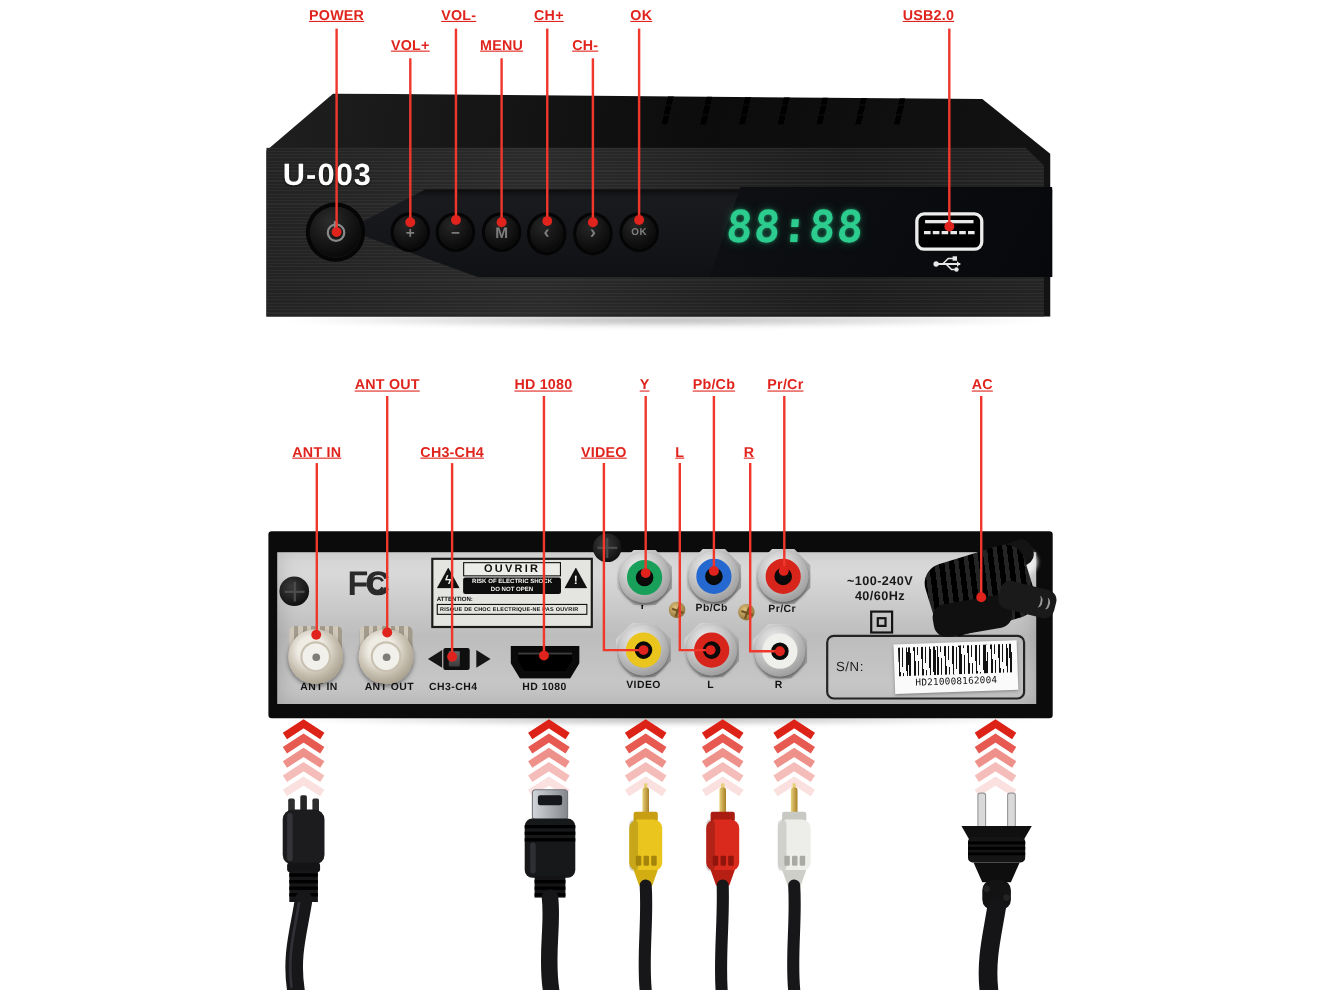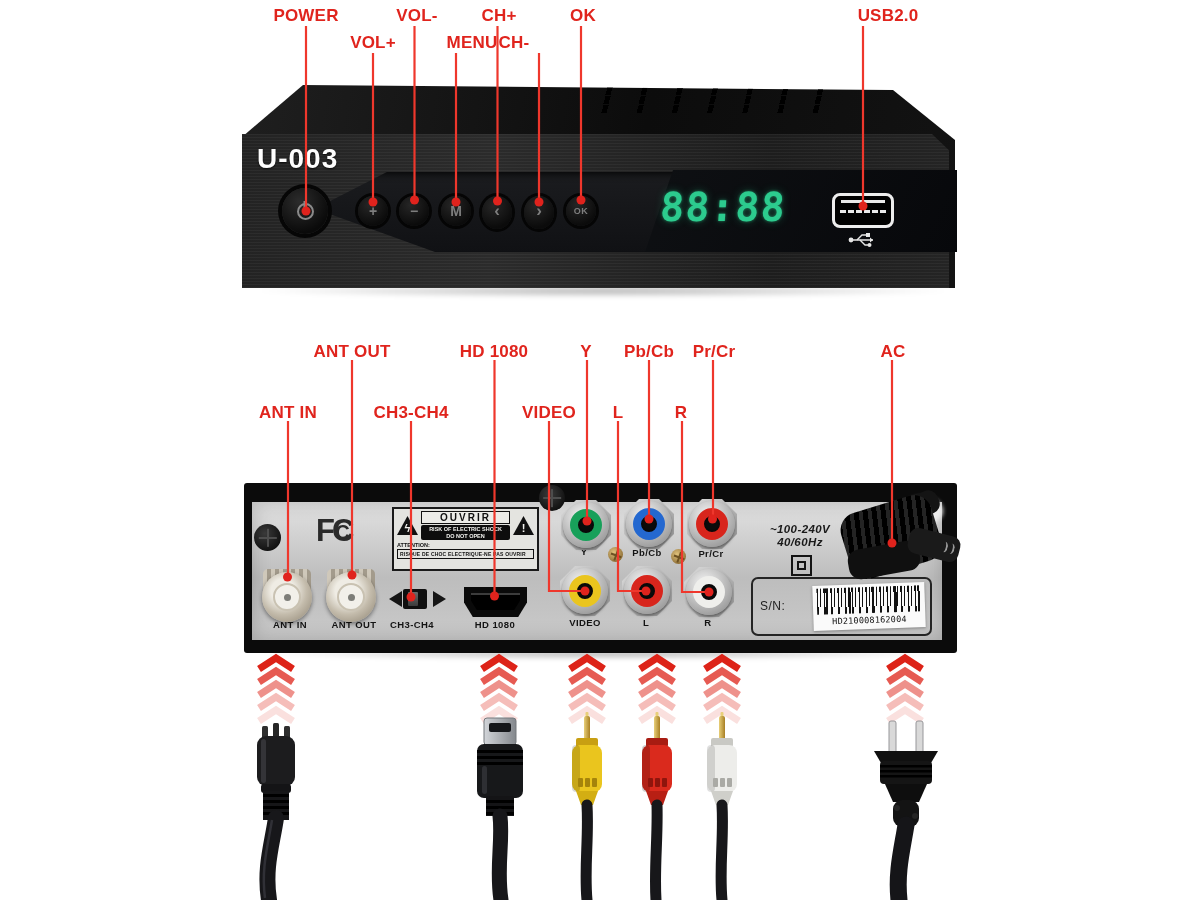--- a/index.html
+++ b/index.html
@@ -1,21 +1,21 @@
 <!DOCTYPE html>
 <html><head>
 <meta charset="utf-8">
 <style>
   html,body{margin:0;padding:0;background:#fff;}
   .canvas{position:relative;width:1200px;height:900px;background:#ffffff;overflow:hidden;
           font-family:"Liberation Sans","DejaVu Sans",sans-serif;}
 
   
   .callout{position:absolute;transform:translateX(-50%);color:#e0241d;font-weight:bold;
-           font-size:17px;letter-spacing:.2px;white-space:nowrap;z-index:45;}
+           font-size:13px;letter-spacing:.2px;white-space:nowrap;z-index:45;text-decoration:underline;}
 
   
   .front-sil{position:absolute;left:240px;top:83px;width:717px;height:207px;z-index:10;
     background:linear-gradient(100deg,#1f1f1f,#0c0c0c 55%,#131313);
     clip-path:polygon(63px 2px,653px 7px,715px 57px,715px 205px,2px 205px,2px 54px);}
   .vent-row{position:absolute;height:8px;width:236px;
     background:repeating-linear-gradient(105deg,transparent 0 13px,#000 13px 18px,transparent 18px 34px);}
   .front-face{position:absolute;left:242px;top:134px;width:707px;height:154px;z-index:11;
     background:
       repeating-linear-gradient(0deg,rgba(255,255,255,.045) 0 1px,rgba(0,0,0,0) 1px 3px),
@@ -103,21 +103,21 @@
   .jack .ring{position:absolute;left:7px;top:7px;width:32px;height:32px;border-radius:50%;
     border:8px solid;box-sizing:border-box;background:#0c0c0c;
     box-shadow:inset 0 0 4px rgba(0,0,0,.6);}
   .gscrew{position:absolute;width:15px;height:15px;border-radius:50%;z-index:2;
     background:radial-gradient(circle at 40% 35%,#e0c27c,#8a6a33 80%);}
   .gscrew::before,.gscrew::after{content:'';position:absolute;left:50%;top:50%;background:#6e5222;}
   .gscrew::before{width:70%;height:1.5px;transform:translate(-50%,-50%) rotate(20deg);}
   .gscrew::after{width:1.5px;height:70%;transform:translate(-50%,-50%) rotate(20deg);}
   .switch-tri{position:absolute;width:0;height:0;z-index:2;}
   .rating{position:absolute;transform:translateX(-50%);color:#191919;font-size:11.5px;
-    letter-spacing:.4px;font-weight:600;white-space:nowrap;z-index:1;font-style:italic;}
+    letter-spacing:.4px;font-weight:600;white-space:nowrap;z-index:1;}
   .sq-symbol{position:absolute;width:21px;height:21px;border:2px solid #141414;box-sizing:border-box;
     display:flex;align-items:center;justify-content:center;z-index:1;}
   .sq-symbol div{width:9px;height:9px;border:2px solid #141414;box-sizing:border-box;}
   .snbox{position:absolute;border:2px solid #242424;border-radius:7px;z-index:1;}
   .snbox .sn{position:absolute;left:7px;top:20px;font-size:12px;color:#1c1c1c;letter-spacing:.5px;}
   .barcode{position:absolute;left:60px;top:5px;width:112px;height:45px;background:#fafafa;
     transform:rotate(-2deg);box-shadow:0 1px 3px rgba(0,0,0,.35);}
   .bars{position:absolute;left:4px;right:4px;top:3px;height:26px;
     background:
       repeating-linear-gradient(90deg,#111 0 1.5px,transparent 1.5px 3.5px,#111 3.5px 4.2px,transparent 4.2px 7px),
@@ -133,25 +133,25 @@
   svg.cables{position:absolute;left:0;top:0;z-index:6;}
 </style>
 </head>
 <body>
 
 <div class="canvas">
 
   <div class="callout" style="left:306px;top:6px">POWER</div>
   <div class="callout" style="left:373px;top:33px">VOL+</div>
   <div class="callout" style="left:417px;top:6px">VOL-</div>
-  <div class="callout" style="left:472px;top:33px">MENU</div>
+  <div class="callout" style="left:456px;top:33px">MENU</div>
   <div class="callout" style="left:499px;top:6px">CH+</div>
-  <div class="callout" style="left:514px;top:33px">CH-</div>
+  <div class="callout" style="left:532px;top:33px">CH-</div>
   <div class="callout" style="left:583px;top:6px">OK</div>
-  <div class="callout" style="left:888px;top:6px">USB2.0</div>
+  <div class="callout" style="left:844px;top:6px">USB2.0</div>
 
   <div class="callout" style="left:352px;top:342px">ANT OUT</div>
   <div class="callout" style="left:494px;top:342px">HD 1080</div>
   <div class="callout" style="left:586px;top:342px">Y</div>
   <div class="callout" style="left:649px;top:342px">Pb/Cb</div>
   <div class="callout" style="left:714px;top:342px">Pr/Cr</div>
   <div class="callout" style="left:893px;top:342px">AC</div>
   <div class="callout" style="left:288px;top:403px">ANT IN</div>
   <div class="callout" style="left:411px;top:403px">CH3-CH4</div>
   <div class="callout" style="left:549px;top:403px">VIDEO</div>

